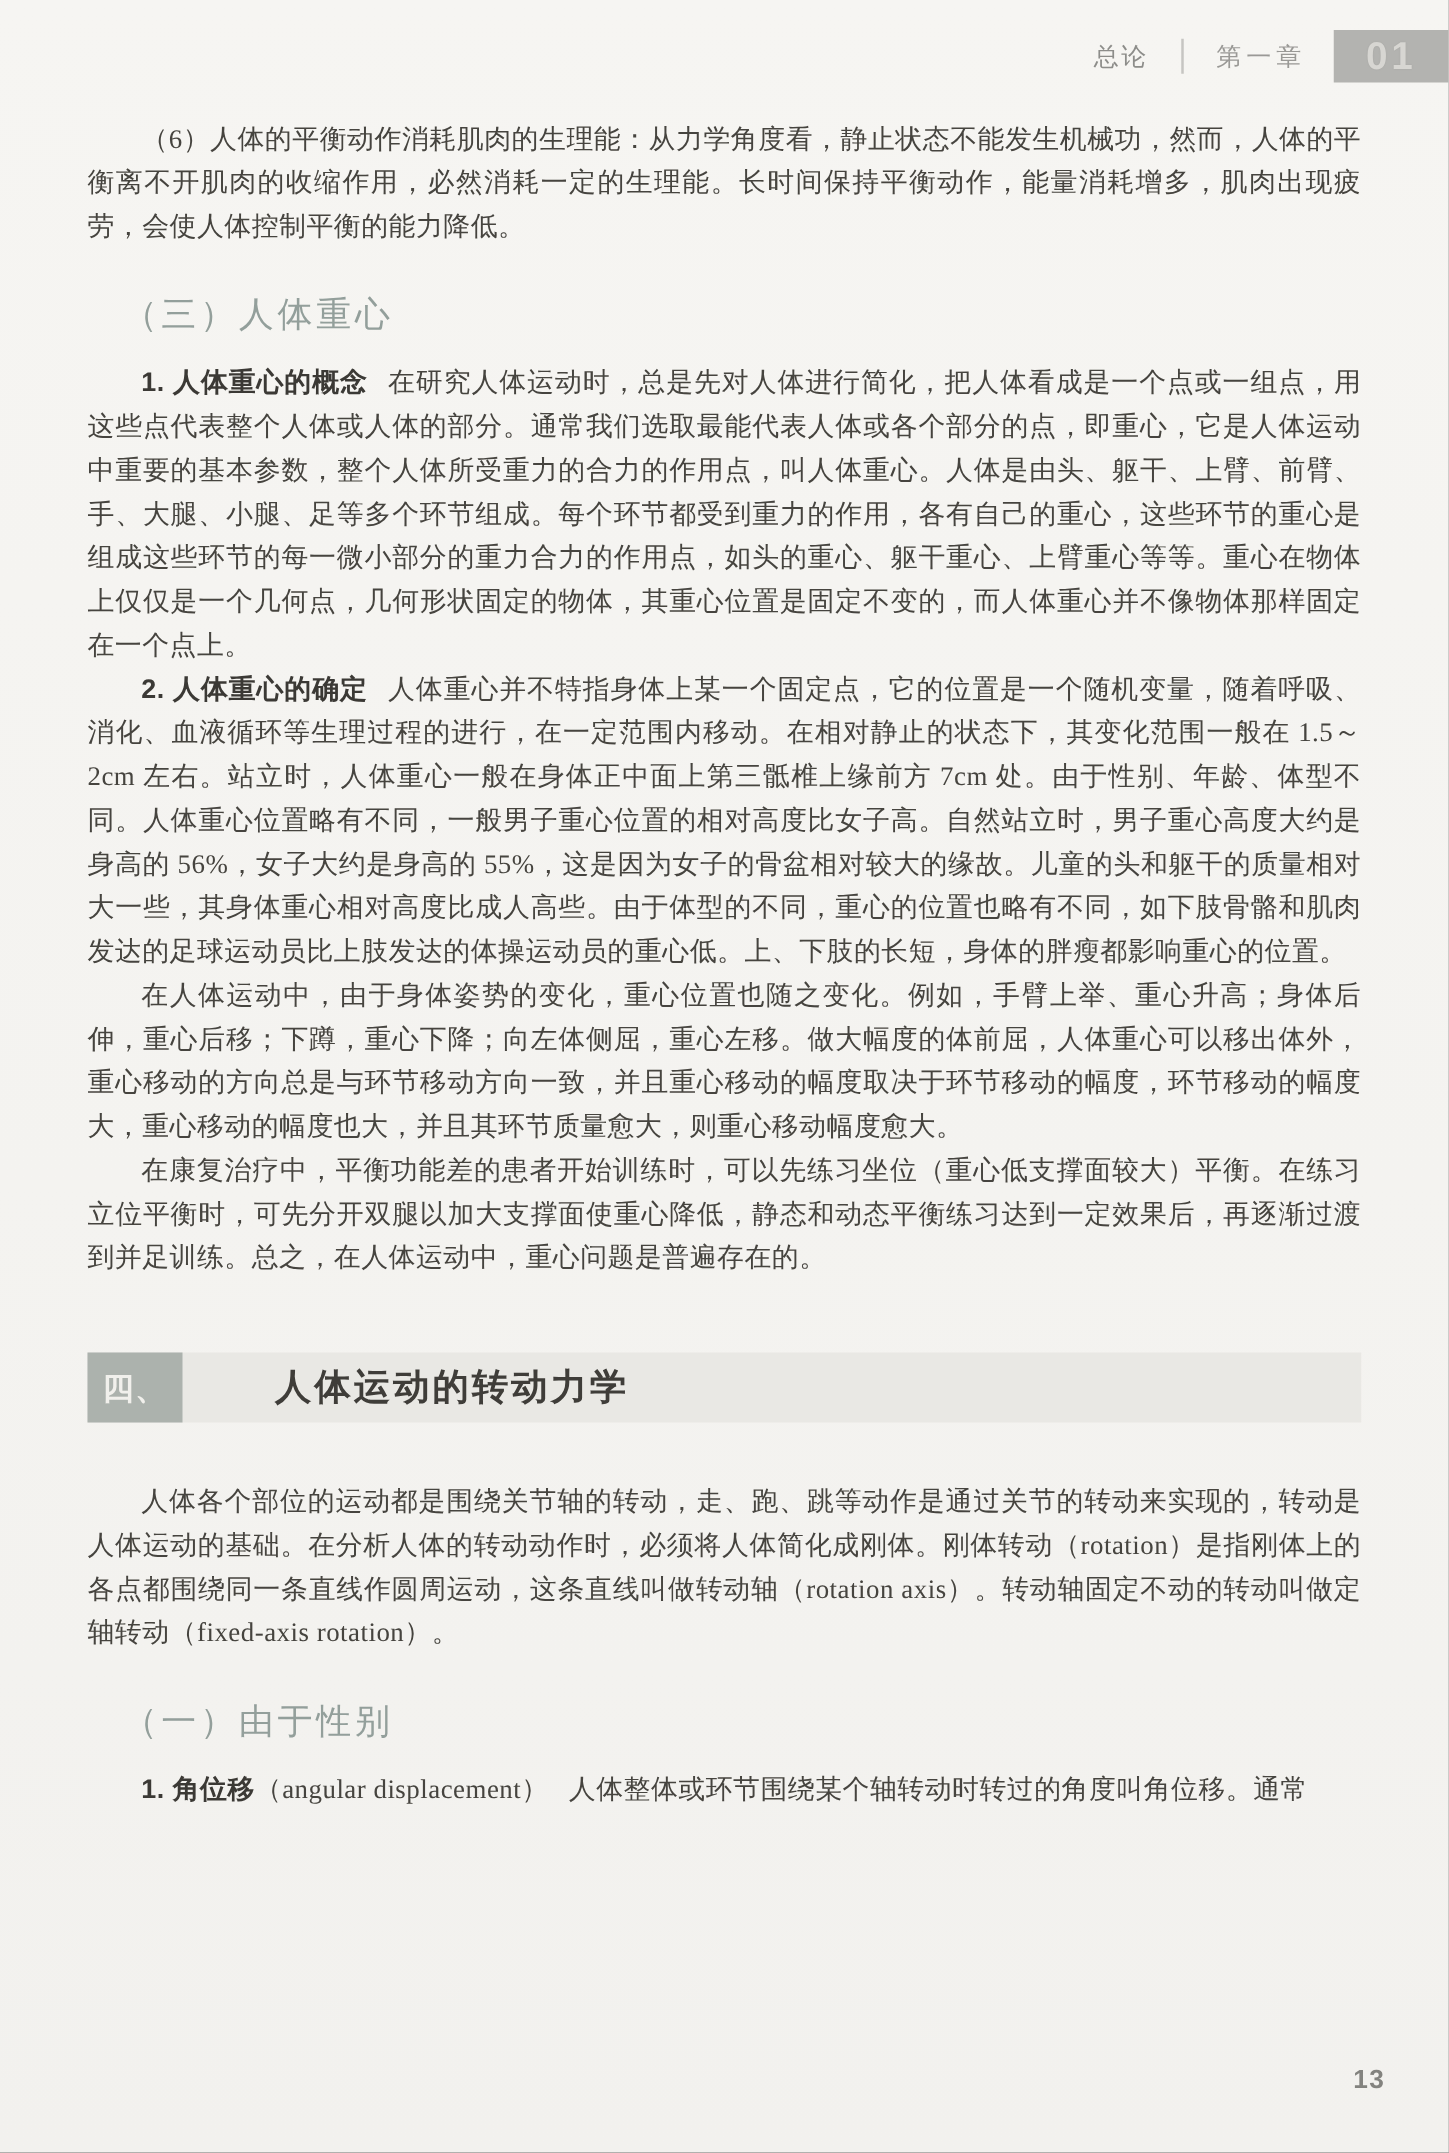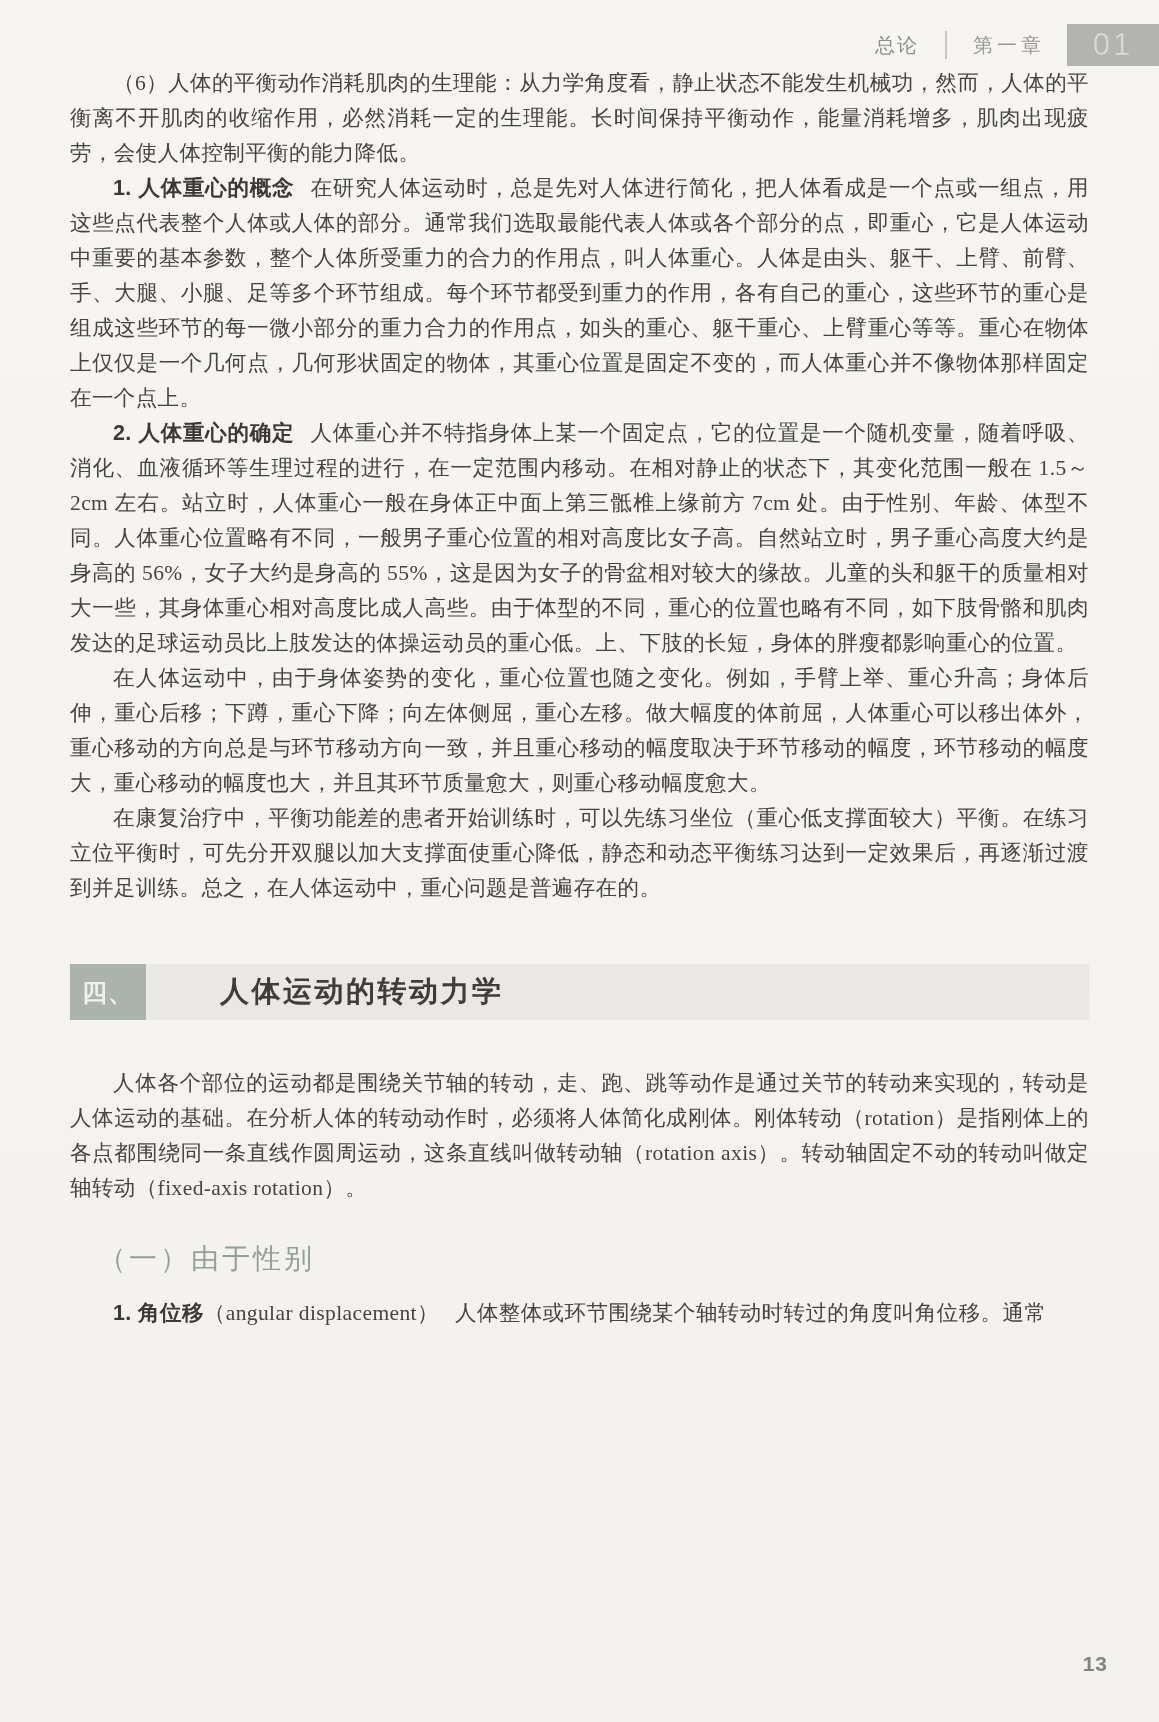--- a/index.html
+++ b/index.html
@@ -32,21 +32,21 @@
     margin:0 26px;
   }
   .hdr-chapter { letter-spacing:4px; color:#9a9996; }
   .chapter-badge {
     margin-left:22px;
     margin-right:-70px;           
     width:92px; height:42px;
     background:#b3b3b0;
     color:#d7d6d2;
     text-shadow:0 0 1px #9d9d9a;
-    font-size:31px; font-weight:normal;
+    font-size:31px; font-weight:bold;
     letter-spacing:3px;
     display:flex; align-items:center; justify-content:center;
   }
   
   .para {
     font-size:21.5px;
     line-height:35px;
     text-align:justify;
     text-indent:2em;
     letter-spacing:0.4px;
@@ -59,21 +59,21 @@
     color:#3b3935;
     margin-right:0.75em;
   }
   .lead-en {
     font-family:"Liberation Serif", serif;
     font-weight:normal;
     color:#46443f;
     margin-right:0.75em;
     margin-left:-0.75em;
   }
-  .mt-para { }
+  .mt-para { margin-top:28px; }
   
   .h-sub {
     font-family:"Liberation Serif", serif;
     font-weight:normal;
     font-size:28px;
     color:#939f9b;
     letter-spacing:3px;
     padding-left:28px;
     margin:34px 0 18px 0;
   }
@@ -124,20 +124,21 @@
 
   <div class="header">
     <span class="hdr-section">总论</span>
     <span class="hdr-divider"></span>
     <span class="hdr-chapter">第一章</span>
     <span class="chapter-badge">01</span>
   </div>
 
   <p class="para mt-para">（6）人体的平衡动作消耗肌肉的生理能：从力学角度看，静止状态不能发生机械功，然而，人体的平衡离不开肌肉的收缩作用，必然消耗一定的生理能。长时间保持平衡动作，能量消耗增多，肌肉出现疲劳，会使人体控制平衡的能力降低。</p>
 
+  <h3 class="h-sub">（三）人体重心</h3>
 
   <p class="para"><span class="lead">1. 人体重心的概念</span><span>在研究人体运动时，总是先对人体进行简化，把人体看成是一个点或一组点，用这些点代表整个人体或人体的部分。通常我们选取最能代表人体或各个部分的点，即重心，它是人体运动中重要的基本参数，整个人体所受重力的合力的作用点，叫人体重心。人体是由头、躯干、上臂、前臂、手、大腿、小腿、足等多个环节组成。每个环节都受到重力的作用，各有自己的重心，这些环节的重心是组成这些环节的每一微小部分的重力合力的作用点，如头的重心、躯干重心、上臂重心等等。重心在物体上仅仅是一个几何点，几何形状固定的物体，其重心位置是固定不变的，而人体重心并不像物体那样固定在一个点上。</span></p>
 
   <p class="para"><span class="lead">2. 人体重心的确定</span><span>人体重心并不特指身体上某一个固定点，它的位置是一个随机变量，随着呼吸、消化、血液循环等生理过程的进行，在一定范围内移动。在相对静止的状态下，其变化范围一般在 1.5～2cm 左右。站立时，人体重心一般在身体正中面上第三骶椎上缘前方 7cm 处。由于性别、年龄、体型不同。人体重心位置略有不同，一般男子重心位置的相对高度比女子高。自然站立时，男子重心高度大约是身高的 56%，女子大约是身高的 55%，这是因为女子的骨盆相对较大的缘故。儿童的头和躯干的质量相对大一些，其身体重心相对高度比成人高些。由于体型的不同，重心的位置也略有不同，如下肢骨骼和肌肉发达的足球运动员比上肢发达的体操运动员的重心低。上、下肢的长短，身体的胖瘦都影响重心的位置。</span></p>
 
   <p class="para">在人体运动中，由于身体姿势的变化，重心位置也随之变化。例如，手臂上举、重心升高；身体后伸，重心后移；下蹲，重心下降；向左体侧屈，重心左移。做大幅度的体前屈，人体重心可以移出体外，重心移动的方向总是与环节移动方向一致，并且重心移动的幅度取决于环节移动的幅度，环节移动的幅度大，重心移动的幅度也大，并且其环节质量愈大，则重心移动幅度愈大。</p>
 
   <p class="para">在康复治疗中，平衡功能差的患者开始训练时，可以先练习坐位（重心低支撑面较大）平衡。在练习立位平衡时，可先分开双腿以加大支撑面使重心降低，静态和动态平衡练习达到一定效果后，再逐渐过渡到并足训练。总之，在人体运动中，重心问题是普遍存在的。</p>
 
   <div class="banner">

